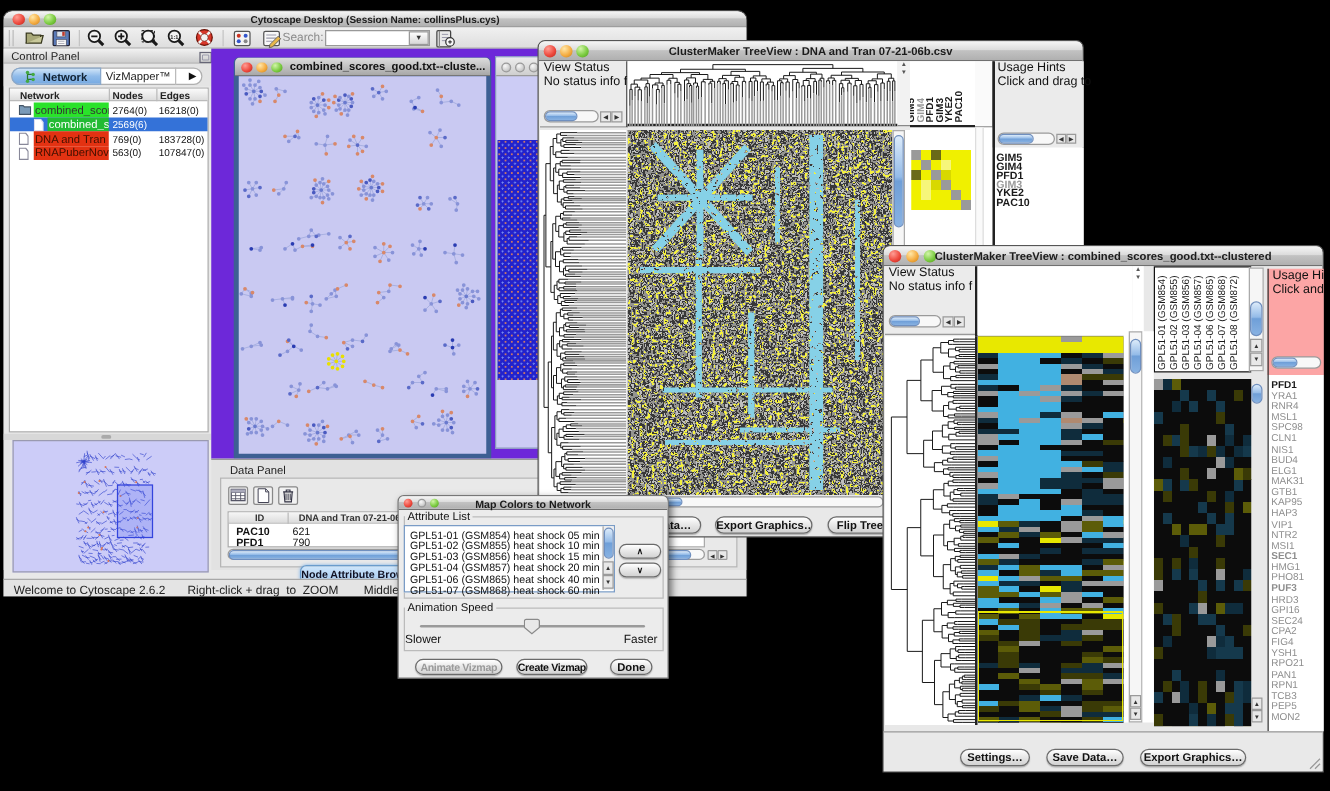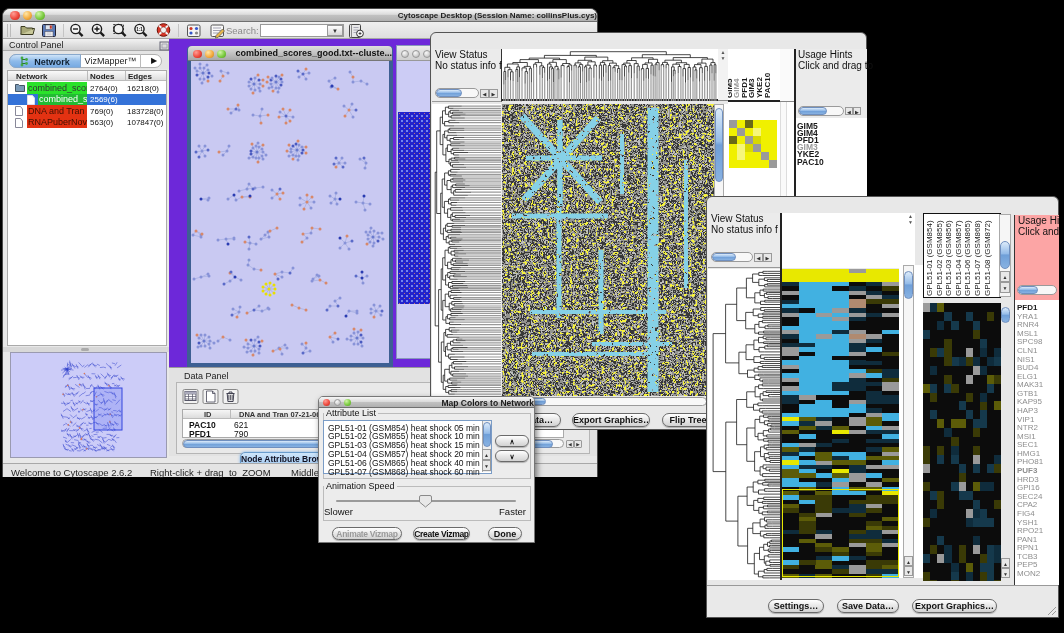--- a/index.html
+++ b/index.html
@@ -1,20 +1,20 @@
 <!DOCTYPE html>
 <html><head><meta charset="utf-8"><style>
 *{margin:0;padding:0;box-sizing:border-box}
 html,body{width:1064px;height:633px;background:#000;overflow:hidden}
 #stage{position:absolute;left:0;top:0;width:1064px;height:633px;background:#000;
  font-family:"Liberation Sans",sans-serif;-webkit-font-smoothing:antialiased}
 .abs{position:absolute}
 .win{position:absolute}
 .tbm{position:absolute;left:0;top:0;right:0;background:linear-gradient(#f6f6f6,#dcdcdc 45%,#c2c2c2 50%,#b0b0b0);border-bottom:1px solid #707070}
-.ttl{position:absolute;left:0;right:0;text-align:right;font-weight:bold;color:#1c1c1c;white-space:nowrap}
+.ttl{position:absolute;left:0;right:0;text-align:center;font-weight:bold;color:#1c1c1c;white-space:nowrap}
 .lt{position:absolute;border-radius:50%}
 .lt.r{background:radial-gradient(circle at 35% 30%,#ff9d94,#ee4a3e 55%,#b9221a)}
 .lt.y{background:radial-gradient(circle at 35% 30%,#ffe7a8,#f5ad42 55%,#c77e18)}
 .lt.g{background:radial-gradient(circle at 35% 30%,#d2f5a8,#7ccc42 55%,#4f9a18)}
 .lt.n{background:radial-gradient(circle at 35% 30%,#f8f8f8,#d0d0d0 60%,#aaa);border:1px solid #999}
 .btn{position:absolute;border:1px solid #6a6a6a;border-radius:8px;background:linear-gradient(#fff,#e9e9e9 45%,#d2d2d2);
  font-weight:bold;color:#111;text-align:center;font-size:9px;white-space:nowrap;overflow:hidden;box-shadow:0 1px 1px rgba(0,0,0,.25)}
 .scap{position:absolute;background:#f8f8f8;border:1px solid #9a9a9a;border-radius:7px}
 .sth{position:absolute;background:linear-gradient(#dcebfa,#94bbe8 45%,#6f9fd8 50%,#88b2e2);border:1px solid #6f8fbf;border-radius:6px}
 .sarr{position:absolute;background:#e8e8e8;border:1px solid #9a9a9a;color:#333;text-align:center;overflow:hidden}
@@ -238,20 +238,26 @@
   <div class="abs" style="left:71px;top:84px;width:85px;height:13px;background:linear-gradient(#cfe6fb,#a8cdf2);border:1px solid #6a9ccc;border-radius:5px 5px 0 0;font-size:8.5px;font-weight:bold;color:#112;text-align:center;line-height:13px;box-shadow:0 0 3px #7ab0e8;white-space:nowrap;overflow:hidden">Node Attribute Browser</div>
  </div>
 
  <div class="abs" style="left:0;top:454px;width:594px;height:14px;background:#e4e4e4;border-top:1px solid #a8a8a8">
   <div class="abs" style="left:8px;top:3px;font-size:9.5px;color:#222">Welcome to Cytoscape 2.6.2</div>
   <div class="abs" style="left:147px;top:3px;font-size:9.5px;color:#222">Right-click + drag&nbsp; to&nbsp; ZOOM</div>
   <div class="abs" style="left:288px;top:3px;font-size:9.5px;color:#222">Middle-click + drag to PAN</div>
  </div>
 </div>
     <div class="win" id="tv1" style="left:430px;top:32px;width:437px;height:398px;background:#e8e8e8;border:1px solid #555;border-radius:6px 6px 0 0">
+ <div class="tbm" style="height:16px;border-radius:5px 5px 0 0">
+  <div class="lt r" style="left:4px;top:3px;width:10px;height:10px"></div>
+  <div class="lt y" style="left:17px;top:3px;width:10px;height:10px"></div>
+  <div class="lt g" style="left:30px;top:3px;width:10px;height:10px"></div>
+  <div class="ttl" style="top:3px;font-size:9px">ClusterMaker TreeView : DNA and Tran 07-21-06b.csv</div>
+ </div>
 
  <div class="abs" style="left:1px;top:16px;width:70px;height:53px;background:#ebebeb;border-right:1px solid #333;border-bottom:1px solid #999">
   <div class="abs" style="left:3px;top:0px;font-size:10px;color:#111">View Status</div>
   <div class="abs" style="left:3px;top:11px;font-size:10px;color:#111;white-space:nowrap">No status info f</div>
   <div class="scap" style="left:3px;top:39px;width:44px;height:10px"></div>
   <div class="sth" style="left:4px;top:40px;width:26px;height:8px"></div>
   <div class="sarr" style="left:48px;top:40px;width:9px;height:9px;font-size:5px;line-height:9px">◀</div>
   <div class="sarr" style="left:57px;top:40px;width:9px;height:9px;font-size:5px;line-height:9px">▶</div>
  </div>
 
@@ -430,20 +436,26 @@
  <svg class="abs" style="left:100px;top:97px" width="13" height="14" viewBox="0 0 13 14" xmlns="http://www.w3.org/2000/svg">
         <path d="M2 1.5h9a1.5 1.5 0 0 1 1.5 1.5v5L6.5 13 .5 8V3A1.5 1.5 0 0 1 2 1.5z" fill="#e8e8e8" stroke="#8a8a8a"></path>
       </svg>
  <div class="abs" style="left:5px;top:109px;font-size:9.5px;color:#111">Slower</div>
  <div class="abs" style="right:8px;top:109px;font-size:9.5px;color:#111">Faster</div>
  <div class="btn" style="left:13px;top:130px;width:70px;height:13px;line-height:12px;color:#9a9a9a;font-size:8.5px;letter-spacing:-0.3px">Animate Vizmap</div>
  <div class="btn" style="left:94px;top:130px;width:57px;height:13px;line-height:12px;font-size:8.5px;letter-spacing:-0.3px">Create Vizmap</div>
  <div class="btn" style="left:169px;top:130px;width:34px;height:13px;line-height:12px">Done</div>
 </div>
     <div class="win" id="tv2" style="left:706px;top:196px;width:353px;height:422px;background:#e8e8e8;border:1px solid #555;border-radius:6px 6px 0 0">
+ <div class="tbm" style="height:16px;border-radius:5px 5px 0 0">
+  <div class="lt r" style="left:4px;top:3px;width:10px;height:10px"></div>
+  <div class="lt y" style="left:18px;top:3px;width:10px;height:10px"></div>
+  <div class="lt g" style="left:32px;top:3px;width:10px;height:10px"></div>
+  <div class="ttl" style="top:3px;font-size:9px">ClusterMaker TreeView : combined_scores_good.txt--clustered</div>
+ </div>
 
  <div class="abs" style="left:1px;top:16px;width:72px;height:55px;background:#ebebeb;border-bottom:1px solid #999">
   <div class="abs" style="left:3px;top:0px;font-size:10px;color:#111">View Status</div>
   <div class="abs" style="left:3px;top:11px;font-size:10px;color:#111;white-space:nowrap">No status info f</div>
   <div class="scap" style="left:3px;top:39px;width:42px;height:10px"></div>
   <div class="sth" style="left:4px;top:40px;width:24px;height:8px"></div>
   <div class="sarr" style="left:46px;top:40px;width:9px;height:9px;font-size:5px;line-height:9px">◀</div>
   <div class="sarr" style="left:55px;top:40px;width:9px;height:9px;font-size:5px;line-height:9px">▶</div>
  </div>
  <div class="abs" style="left:73px;top:16px;width:2px;height:56px;background:#222"></div>
@@ -525,21 +537,21 @@
           <div class="abs" style="left:0;top:51.5px;font-size:8px;font-weight:normal;color:#8e8e8e">NIS1</div>
           <div class="abs" style="left:0;top:60.1px;font-size:8px;font-weight:normal;color:#8e8e8e">BUD4</div>
           <div class="abs" style="left:0;top:68.6px;font-size:8px;font-weight:normal;color:#8e8e8e">ELG1</div>
           <div class="abs" style="left:0;top:77.2px;font-size:8px;font-weight:normal;color:#8e8e8e">MAK31</div>
           <div class="abs" style="left:0;top:85.8px;font-size:8px;font-weight:normal;color:#8e8e8e">GTB1</div>
           <div class="abs" style="left:0;top:94.4px;font-size:8px;font-weight:normal;color:#8e8e8e">KAP95</div>
           <div class="abs" style="left:0;top:103.0px;font-size:8px;font-weight:normal;color:#8e8e8e">HAP3</div>
           <div class="abs" style="left:0;top:111.5px;font-size:8px;font-weight:normal;color:#8e8e8e">VIP1</div>
           <div class="abs" style="left:0;top:120.1px;font-size:8px;font-weight:normal;color:#8e8e8e">NTR2</div>
           <div class="abs" style="left:0;top:128.7px;font-size:8px;font-weight:normal;color:#8e8e8e">MSI1</div>
-          <div class="abs" style="left:0;top:137.3px;font-size:8px;font-weight:normal;color:#8e8e8e">SEC1</div>
+          <div class="abs" style="left:0;top:137.3px;font-size:8px;font-weight:bold;color:#8e8e8e">SEC1</div>
           <div class="abs" style="left:0;top:145.9px;font-size:8px;font-weight:normal;color:#8e8e8e">HMG1</div>
           <div class="abs" style="left:0;top:154.4px;font-size:8px;font-weight:normal;color:#8e8e8e">PHO81</div>
           <div class="abs" style="left:0;top:163.0px;font-size:8px;font-weight:bold;color:#8e8e8e">PUF3</div>
           <div class="abs" style="left:0;top:171.6px;font-size:8px;font-weight:normal;color:#8e8e8e">HRD3</div>
           <div class="abs" style="left:0;top:180.2px;font-size:8px;font-weight:normal;color:#8e8e8e">GPI16</div>
           <div class="abs" style="left:0;top:188.8px;font-size:8px;font-weight:normal;color:#8e8e8e">SEC24</div>
           <div class="abs" style="left:0;top:197.3px;font-size:8px;font-weight:normal;color:#8e8e8e">CPA2</div>
           <div class="abs" style="left:0;top:205.9px;font-size:8px;font-weight:normal;color:#8e8e8e">FIG4</div>
           <div class="abs" style="left:0;top:214.5px;font-size:8px;font-weight:normal;color:#8e8e8e">YSH1</div>
           <div class="abs" style="left:0;top:223.1px;font-size:8px;font-weight:normal;color:#8e8e8e">RPO21</div>

